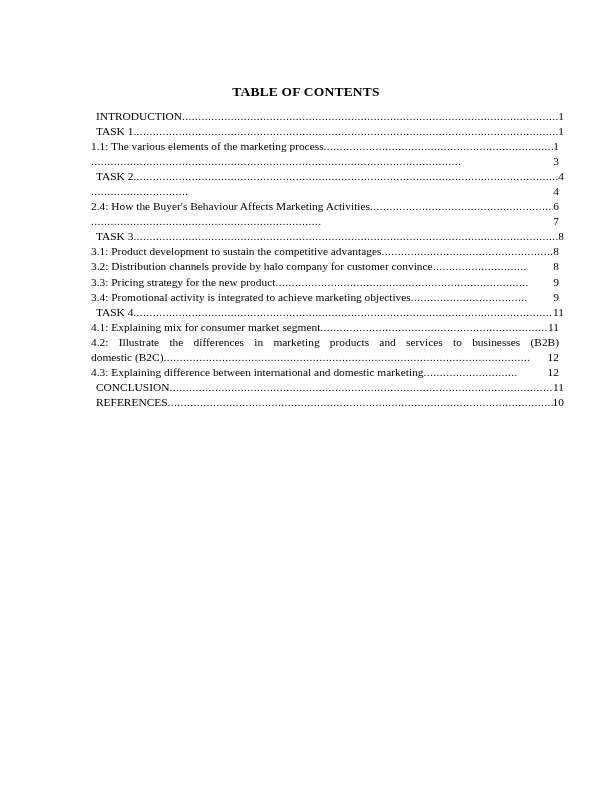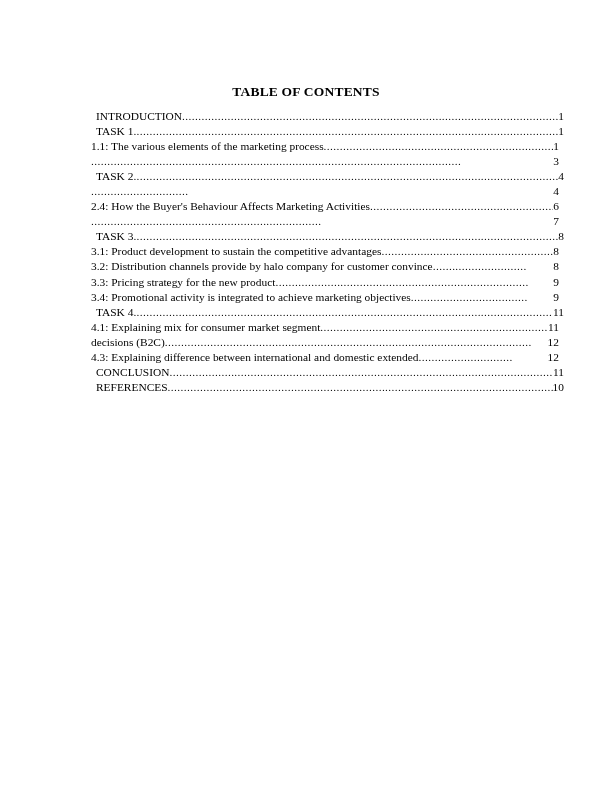--- a/index.html
+++ b/index.html
@@ -169,29 +169,30 @@
       <span class="pg">11</span>
     </div>
 
     <div class="toc-entry level-2">
       <span class="txt">4.1: Explaining mix for consumer market segment</span>
       <span class="dots">.............................................................................</span>
       <span class="pg">11</span>
     </div>
 
     <div class="toc-entry level-2 wrap">
+      <span class="line1">4.2:  Illustrate  the  differences  in  marketing  products  and  services  to  businesses  (B2B)</span>
       <span class="line2">
-        <span class="txt">decisions (B2C)</span>
+        <span class="txt">domestic (B2C)</span>
         <span class="dots">.................................................................................................................</span>
         <span class="pg">12</span>
       </span>
     </div>
 
     <div class="toc-entry level-2">
-      <span class="txt">4.3: Explaining difference between international and domestic extended</span>
+      <span class="txt">4.3: Explaining difference between international and domestic marketing</span>
       <span class="dots">.............................</span>
       <span class="pg">12</span>
     </div>
 
     <div class="toc-entry level-1">
       <span class="txt">CONCLUSION</span>
       <span class="dots">................................................................................................................................................</span>
       <span class="pg">11</span>
     </div>
 

